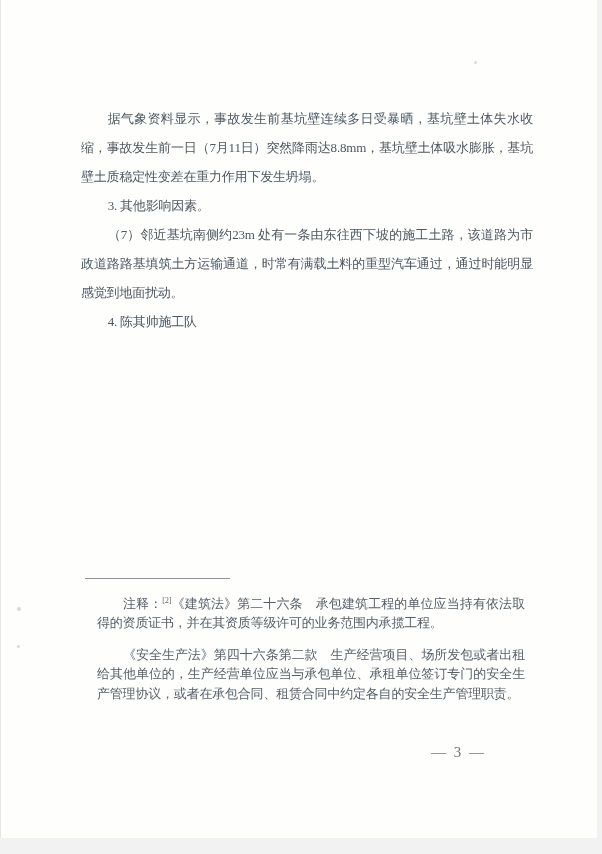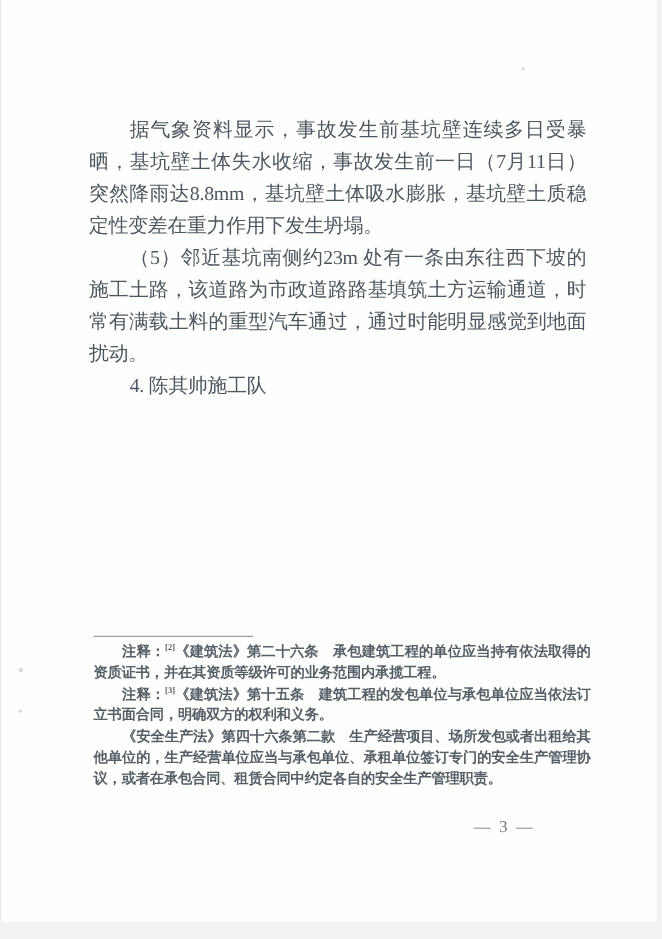--- a/index.html
+++ b/index.html
@@ -18,37 +18,37 @@
     font-family:"Liberation Serif","DejaVu Serif",serif;
   }
   .page{
     position:absolute;left:0;top:0;width:597px;height:838px;
     background:var(--paper);
     border-left:1px solid var(--edge);
     box-sizing:border-box;
   }
   .body-text{
     position:absolute;left:80px;top:104px;width:452px;
-    font-size:18px;line-height:29px;color:var(--ink);
+    font-size:13px;line-height:29px;color:var(--ink);
     text-align:justify;letter-spacing:-0.2px;
   }
   .body-text p{margin:0;text-indent:2.05em;}
   .body-text sup, .footnotes sup{
     font-size:0.6em;line-height:0;vertical-align:super;letter-spacing:0;
   }
   .footnote-rule{
     position:absolute;left:84px;top:578px;width:145px;height:1px;
     background:var(--rule);
   }
   .footnotes{
     position:absolute;left:84px;top:582px;width:452px;
     font-size:13px;line-height:19.4px;color:var(--ink-foot);
     text-align:justify;letter-spacing:-0.2px;
   }
-  .footnotes p{margin:0;text-indent:2em;font-weight:bold;}
+  .footnotes p{margin:12px;text-indent:2em;}
   .page-number{
     position:absolute;left:430px;top:744px;
     font-size:15px;color:var(--pagenum);letter-spacing:2px;
     white-space:nowrap;
   }
   .speck{
     position:absolute;width:3px;height:3px;background:#d9d9d9;border-radius:50%;
   }
   .speck.s1{left:473px;top:61px;}
   .speck.s2{left:16px;top:607px;width:4px;height:4px;}
@@ -57,26 +57,26 @@
 </head>
 <body>
 
 <div class="page">
   <div class="speck s1"></div>
   <div class="speck s2"></div>
   <div class="speck s3"></div>
 
   <main class="body-text">
       <p>据气象资料显示，事故发生前基坑壁连续多日受暴晒，基坑壁土体失水收缩，事故发生前一日（7月11日）突然降雨达8.8mm，基坑壁土体吸水膨胀，基坑壁土质稳定性变差在重力作用下发生坍塌。</p>
-      <p>（5）邻近基坑南侧约23m 处有一条由东往西下坡的施工土路，该道路为市政道路路基填筑土方运输通道，时常有满载土料的重型汽车通过，通过时能明显感觉到地面扰动。</p>
+      <p>3. 其他影响因素。</p>
+      <p>（7）邻近基坑南侧约23m 处有一条由东往西下坡的施工土路，该道路为市政道路路基填筑土方运输通道，时常有满载土料的重型汽车通过，通过时能明显感觉到地面扰动。</p>
       <p>4. 陈其帅施工队</p>
     </main>
 
   <div class="footnote-rule"></div>
 
   <section class="footnotes">
       <p>注释：<sup>[2]</sup>《建筑法》第二十六条　承包建筑工程的单位应当持有依法取得的资质证书，并在其资质等级许可的业务范围内承揽工程。</p>
-      <p>注释：<sup>[3]</sup>《建筑法》第十五条　建筑工程的发包单位与承包单位应当依法订立书面合同，明确双方的权利和义务。</p>
       <p>《安全生产法》第四十六条第二款　生产经营项目、场所发包或者出租给其他单位的，生产经营单位应当与承包单位、承租单位签订专门的安全生产管理协议，或者在承包合同、租赁合同中约定各自的安全生产管理职责。</p>
     </section>
 
   <div class="page-number">— 3 —</div>
 </div>
 
 </body></html>

